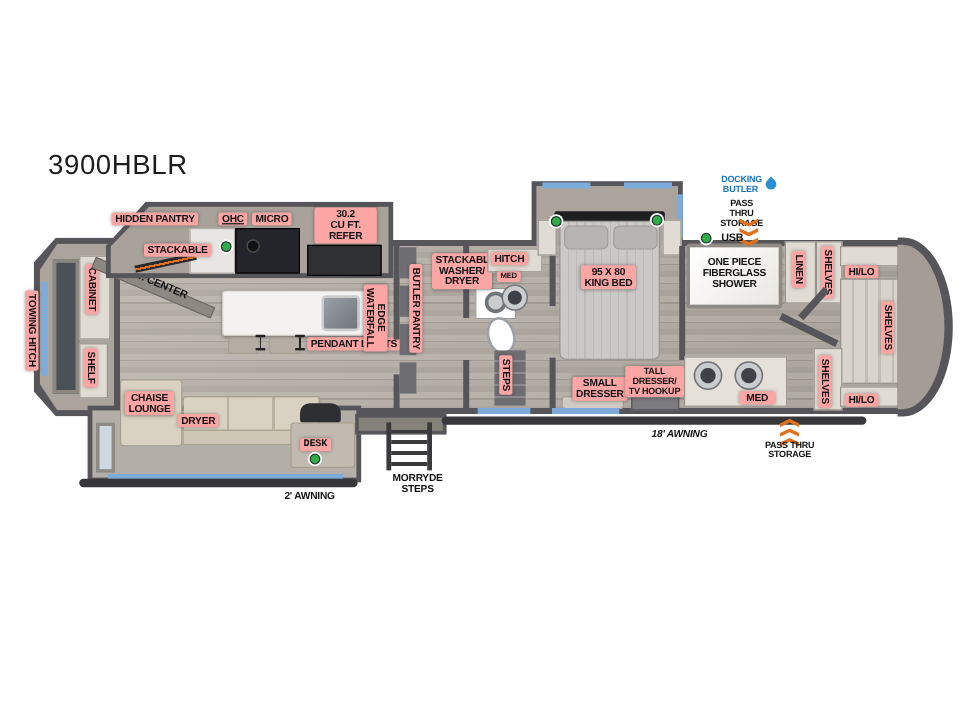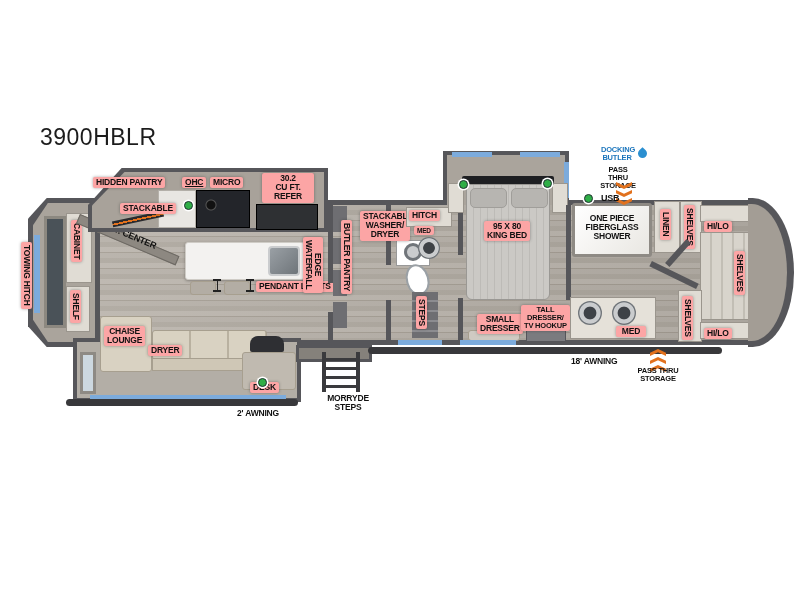--- a/index.html
+++ b/index.html
@@ -162,33 +162,33 @@
   <div class="blue" style="left:90px;top:395px;width:196px;height:4px;"></div>
   <div style="left:80px;top:352px;width:16px;height:42px;background:#cdd8e0;border:3px solid #8e8a84;"></div>
   <div class="furn" style="left:100px;top:316px;width:52px;height:56px;"></div>
   <div class="lbl" style="left:104px;top:326px;">CHAISE
 LOUNGE</div>
   <div class="furn" style="left:152px;top:330px;width:115px;height:30px;background:repeating-linear-gradient(90deg,#d9d2c2 0 36px,#b9b1a0 36px 38px);"></div>
   <div style="left:152px;top:358px;width:115px;height:13px;background:#cfc7b6;border:1px solid #a79f8f;"></div>
   <div class="lbl" style="left:148px;top:345px;">DRYER</div>
   <div style="left:250px;top:336px;width:34px;height:16px;background:#2e2f33;border-radius:8px 8px 2px 2px;"></div>
   <div class="furn" style="left:242px;top:352px;width:54px;height:38px;background:#c0bab0;"></div>
-  <div class="lbl" style="left:250px;top:382px;">DESK</div>
+  <div class="lbl" style="left:250px;top:365px;font-family:Liberation Mono, monospace;">DESK</div>
   <div class="dot" style="left:258px;top:378px;"></div>
 
   <div style="left:66px;top:399px;width:232px;height:7px;background:#38383b;border-radius:4px;"></div>
   <div class="lbl plain" style="left:234px;top:408px;background:none;box-shadow:none;">2' AWNING</div>
 
   <div style="left:296px;top:345px;width:76px;height:17px;background:#85817b;border:3px solid #56565a;"></div>
   <div class="ladder" style="left:322px;top:352px;width:38px;height:40px;"></div>
   <div class="lbl plain" style="left:320px;top:393px;width:56px;background:none;box-shadow:none;">MORRYDE
 STEPS</div>
 
   <div style="left:368px;top:347px;width:354px;height:7px;background:#38383b;border-radius:4px;"></div>
-  <div class="lbl plain" style="left:568px;top:356px;background:none;box-shadow:none;">18' AWNING</div>
+  <div class="lbl plain" style="left:540px;top:356px;background:none;box-shadow:none;font-style:italic;">18' AWNING</div>
 
   <div class="blue" style="left:398px;top:340px;width:44px;height:5px;"></div>
   <div class="blue" style="left:460px;top:340px;width:56px;height:5px;"></div>
 
   <div class="lbl plain" style="left:598px;top:145px;width:38px;background:none;box-shadow:none;color:#1b75bc;font-size:7.5px;">DOCKING
 BUTLER</div>
   <div class="drop" style="left:638px;top:149px;"></div>
   <div class="lbl plain" style="left:596px;top:165px;width:44px;background:none;box-shadow:none;font-size:7.5px;">PASS THRU
 STORAGE</div>
   <div style="left:616px;top:182px;">

